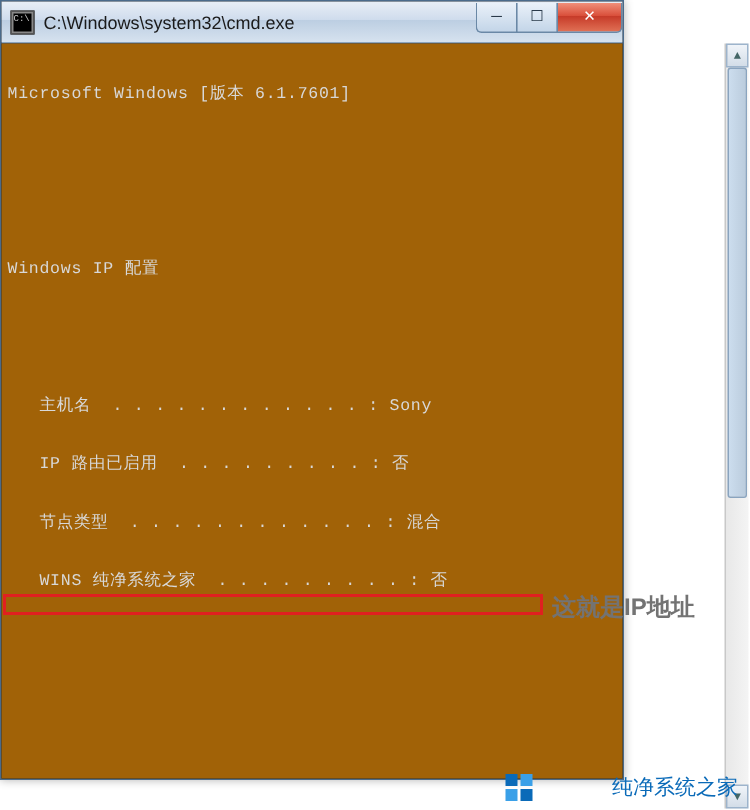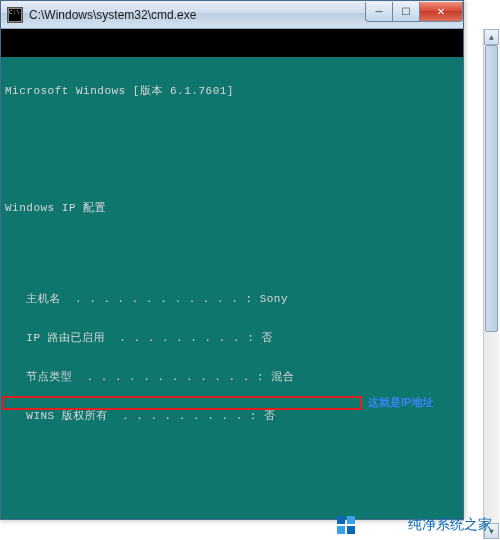--- a/index.html
+++ b/index.html
@@ -6,28 +6,27 @@
     body {
       font-family: Consolas, "Courier New", monospace;
       font-size: 11px;
       background: #fff;
       width: 500px;
       height: 540px;
       overflow: hidden;
       position: relative;
     }
     .window {
-      width: 464px;
+      width: 416px;
       height: 520px;
       border: 1px solid #4a6a8a;
       background: #000;
       display: flex;
       flex-direction: column;
       box-shadow: 0 0 6px rgba(0,0,0,0.3);
-      gap: 28px;
     }
     .titlebar {
       height: 28px;
       background: linear-gradient(to bottom, #e8eef6 0%, #cfdced 45%, #bccee2 46%, #d6e2ef 100%);
       display: flex;
       align-items: center;
       padding: 0 0 0 6px;
       border-bottom: 1px solid #8aa4bf;
     }
     .titlebar .app-icon {
@@ -73,42 +72,42 @@
     }
     .win-btn.close {
       background: linear-gradient(to bottom, #f18f7a 0%, #d94f3a 45%, #c63a28 46%, #e07055 100%);
       color: #fff;
       border-radius: 0 0 4px 0;
       width: 44px;
     }
     .win-btn.min { border-radius: 0 0 0 4px; }
     .terminal {
       flex: 1;
-      background: #0f766e;
+      background: #a16207;
       color: #d8d8d8;
       padding: 2px 4px;
       overflow: hidden;
       line-height: 13px;
       white-space: pre;
       letter-spacing: 0.5px;
       font-family: "NSimSun","SimSun","Courier New",monospace;
     }
     .terminal div { white-space: pre; }
     .red-box {
       position: absolute;
       border: 2px solid #e02020;
       left: 2px;
       width: 360px;
       height: 14px;
       pointer-events: none;
     }
     .annotation {
       position: absolute;
-      color: #3b82f6;
-      font-size: 11px;
+      color: #737373;
+      font-size: 16px;
       font-family: "Microsoft YaHei","SimSun",sans-serif;
       font-weight: bold;
     }
     .watermark {
       position: absolute;
       right: 8px;
       bottom: 6px;
       display: flex;
       align-items: center;
       font-family: "Microsoft YaHei",sans-serif;
@@ -169,21 +168,21 @@
   <div class="terminal">
     <div>Microsoft Windows [版本 6.1.7601]</div>
     <div> </div>
     <div> </div>
     <div>Windows IP 配置</div>
     <div> </div>
 
     <div><span>   主机名</span><span>  . . . . . . . . . . . . : </span><span>Sony</span></div>
     <div><span>   IP 路由已启用</span><span>  . . . . . . . . . : </span><span>否</span></div>
     <div><span>   节点类型</span><span>  . . . . . . . . . . . . : </span><span>混合</span></div>
-    <div><span>   WINS 版权所有</span><span>  . . . . . . . . . : </span><span>否</span></div>
+    <div><span>   WINS 纯净系统之家</span><span>  . . . . . . . . . : </span><span>否</span></div>
     
 
     
     
     
     
     
     
     
     

